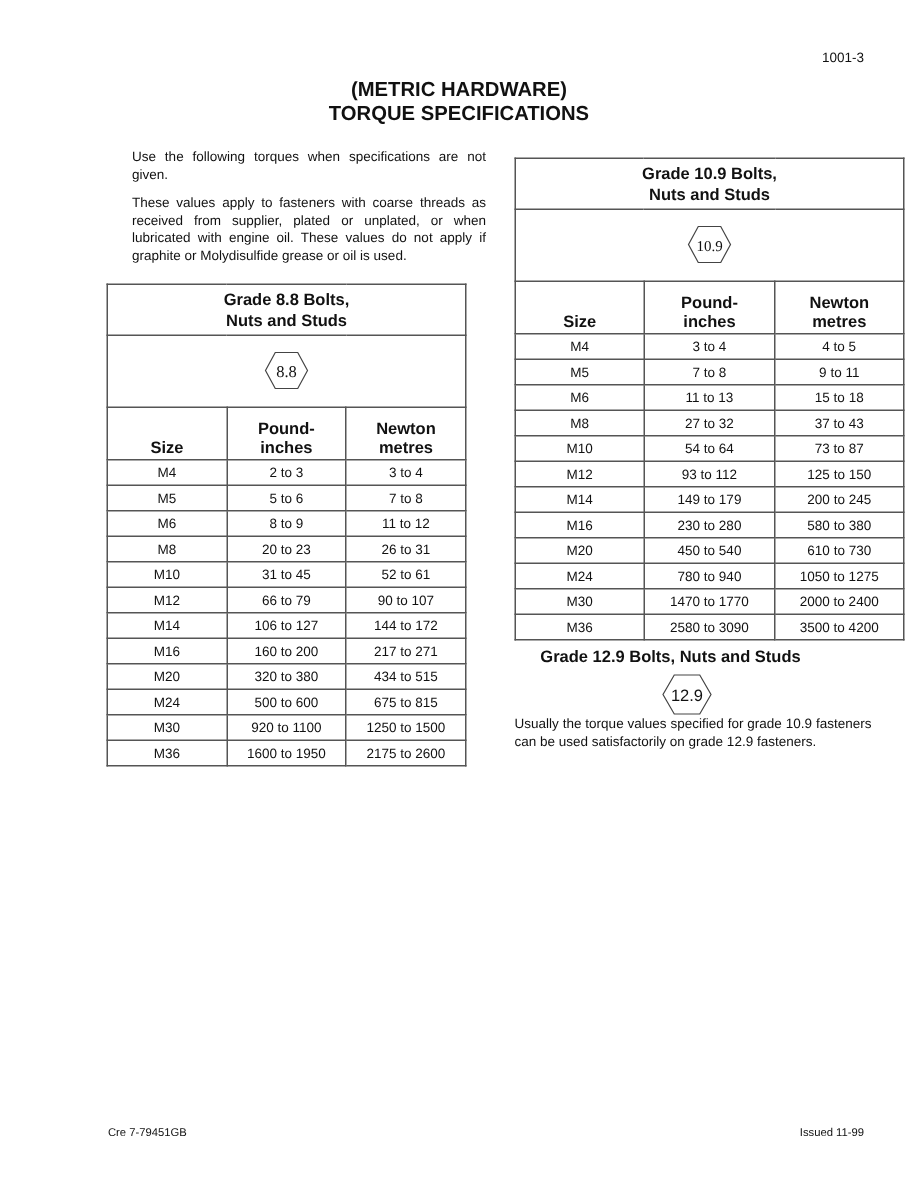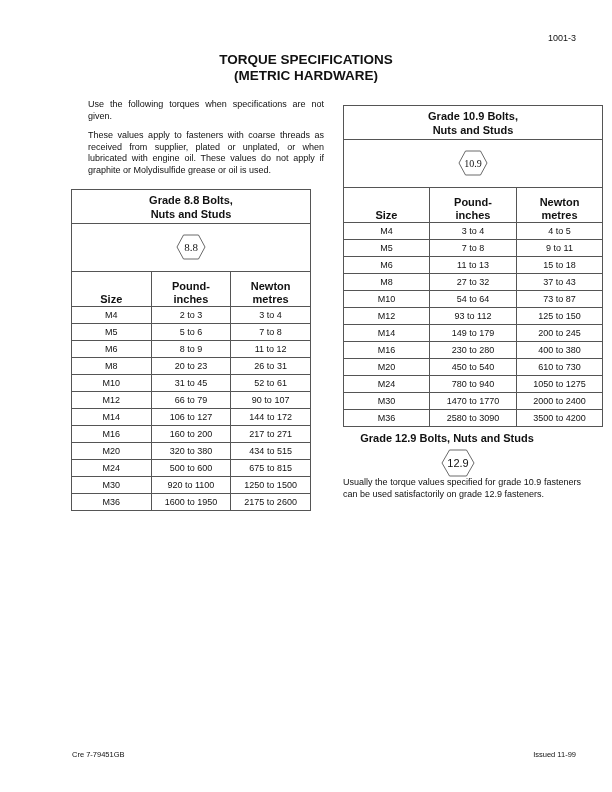--- a/index.html
+++ b/index.html
@@ -28,22 +28,22 @@
   .footer { top: 750px; font-size: 7.5px; }
   .footer-left { left: 72px; }
   .footer-right { right: 36px; }
 </style>
 </head>
 <body>
 
 <div class="abs pagenum">1001-3</div>
 
 <div class="abs title">
+  <div>(METRIC HARDWARE)</div>
   <div>TORQUE SPECIFICATIONS</div>
-  <div>(METRIC HARDWARE)</div>
 </div>
 
 <div class="abs intro intro1">Use the following torques when specifications are not given.</div>
 <div class="abs intro intro2">These values apply to fasteners with coarse threads as received from supplier, plated or unplated, or when lubricated with engine oil. These values do not apply if graphite or Molydisulfide grease or oil is used.</div>
 
 <table class="spec t-left">
   <colgroup>
       <col style="width:80px">
       <col style="width:80px">
       <col style="width:80px">
@@ -208,21 +208,21 @@
         <td>125 to 150</td>
       </tr>
       <tr class="row">
         <td>M14</td>
         <td>149 to 179</td>
         <td>200 to 245</td>
       </tr>
       <tr class="row">
         <td>M16</td>
         <td>230 to 280</td>
-        <td>400 to 380</td>
+        <td>580 to 380</td>
       </tr>
       <tr class="row">
         <td>M20</td>
         <td>450 to 540</td>
         <td>610 to 730</td>
       </tr>
       <tr class="row">
         <td>M24</td>
         <td>780 to 940</td>
         <td>1050 to 1275</td>

